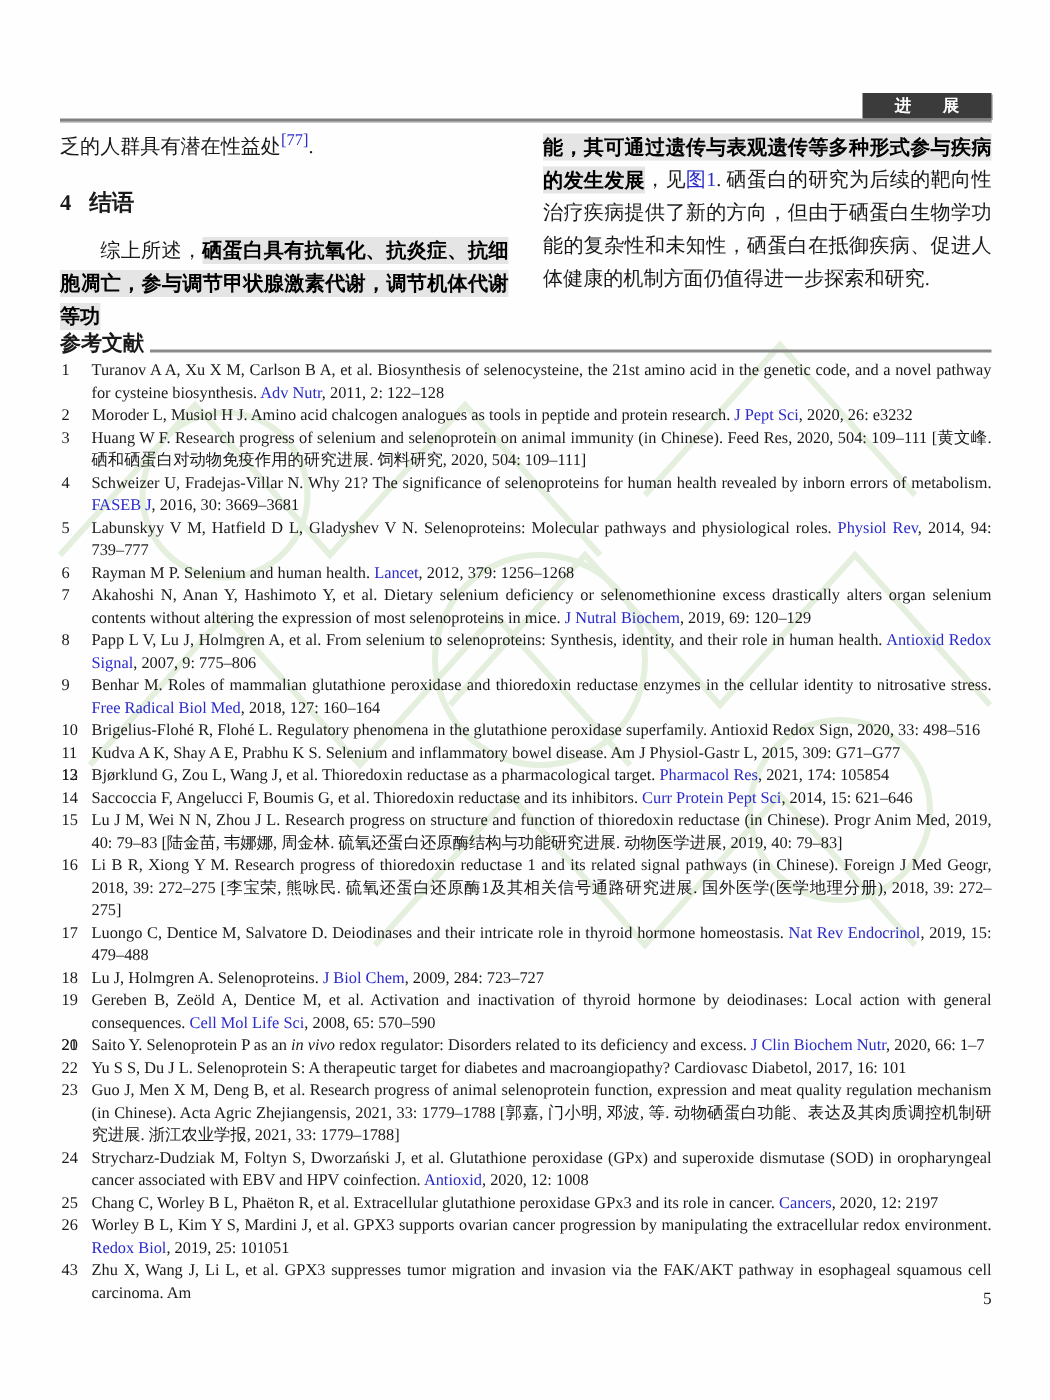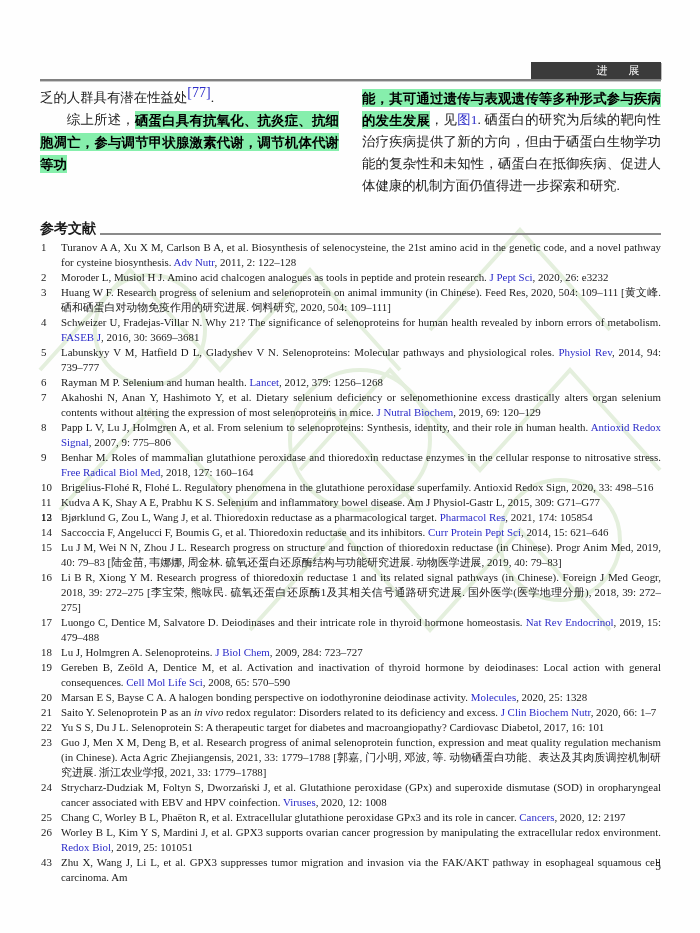--- a/index.html
+++ b/index.html
@@ -1,34 +1,34 @@
 <!DOCTYPE html>
 <html><head>
 <meta charset="utf-8">
 <style>
   html,body{margin:0;padding:0;background:#ffffff;}
   .page{position:relative;width:700px;height:933px;background:#fefefe;overflow:hidden;
         font-family:"Liberation Serif","DejaVu Serif",serif;color:#1a1a1a;}
   .watermark{position:absolute;left:0;top:210px;width:700px;height:440px;pointer-events:none;}
   .badge{position:absolute;top:62px;right:39px;width:86px;height:17px;background:#3b3b3b;
-         color:#ffffff;font-size:11px;font-weight:normal;display:flex;align-items:center;
+         color:#ffffff;font-size:11px;font-weight:bold;display:flex;align-items:center;
          justify-content:center;letter-spacing:9px;text-indent:9px;
-         font-family:"Liberation Sans",sans-serif;box-shadow:1px 1px 0 #bbb;padding-left:44px;}
+         font-family:"Liberation Sans",sans-serif;box-shadow:1px 1px 0 #bbb;}
   .toprule{position:absolute;top:79px;left:40px;width:621px;height:2px;background:#818181;
            border-bottom:1px solid #c9c9c9;}
   .col{position:absolute;top:87px;width:299px;font-size:13.4px;line-height:22px;text-align:justify;}
   .col.left{left:40px;}
   .col.right{left:362px;}
   .lead-line{margin:0 0 0 0;}
-  .cite{color:#2b2bc8;font-size:14px;vertical-align:super;line-height:0;}
+  .cite{color:#2b2bc8;font-size:11px;vertical-align:super;line-height:0;}
   h2.sec{margin:16px 0 9px 0;font-size:15px;font-weight:bold;}
   h2.sec .gap{display:inline-block;width:12px;}
   .para{margin:0;}
   .para.indent{text-indent:2em;}
-  .hl{background:#86efac;font-weight:bold;color:#000;padding:1.5px 0;}
+  .hl{background:#e5e5e5;font-weight:bold;color:#000;padding:1.5px 0;}
   .figlink{color:#2b2bc8;text-decoration:none;cursor:pointer;}
   .refs-head{position:absolute;left:40px;top:220px;width:621px;display:flex;align-items:flex-end;}
   .refs-head h3{margin:0;font-size:14px;font-weight:bold;white-space:nowrap;}
   .refs-rule{flex:1;height:2px;background:#8a8a8a;margin:0 0 3px 4px;}
   ol.refs{position:absolute;left:40px;top:240px;width:621px;margin:0;padding:0;list-style:none;
           font-size:10.9px;line-height:15px;}
   .ref-item{position:relative;padding-left:21px;text-align:justify;}
   .ref-num{position:absolute;left:1px;top:0;}
   .jlink{color:#2b2bc8;cursor:pointer;}
   .it{font-style:italic;margin-top:17px;}
@@ -52,20 +52,21 @@
     </g>
   </svg>
 
   <div class="badge">
     <span>进 展</span>
   </div>
   <div class="toprule"></div>
 
   <div class="col left">
     <p class="lead-line"><span>乏的人群具有潜在性益处</span><sup class="cite">[77]</sup><span>.</span></p>
+    <h2 class="sec"><span>4</span><span class="gap"></span><span>结语</span></h2>
     <p class="para indent"><span>综上所述，</span><mark class="hl">硒蛋白具有抗氧化、抗炎症、抗细胞凋亡，参与调节甲状腺激素代谢，调节机体代谢等功</mark></p>
   </div>
 
   <div class="col right">
     <p class="para"><mark class="hl">能，其可通过遗传与表观遗传等多种形式参与疾病的发生发展</mark><span>，见</span><a class="figlink">图1</a><span>. 硒蛋白的研究为后续的靶向性治疗疾病提供了新的方向，但由于硒蛋白生物学功能的复杂性和未知性，硒蛋白在抵御疾病、促进人体健康的机制方面仍值得进一步探索和研究.</span></p>
   </div>
 
   <div class="refs-head">
     <h3>参考文献</h3>
     <div class="refs-rule"></div>
@@ -73,35 +74,35 @@
 
   <ol class="refs">
       <li class="ref-item"><span class="ref-num">1</span><span><span>Turanov A A, Xu X M, Carlson B A, et al. Biosynthesis of selenocysteine, the 21st amino acid in the genetic code, and a novel pathway for cysteine biosynthesis. </span><span class="jlink">Adv Nutr</span><span>, 2011, 2: 122–128</span></span></li>
       <li class="ref-item"><span class="ref-num">2</span><span><span>Moroder L, Musiol H J. Amino acid chalcogen analogues as tools in peptide and protein research. </span><span class="jlink">J  Pept Sci</span><span>, 2020, 26: e3232</span></span></li>
       <li class="ref-item"><span class="ref-num">3</span><span><span>Huang W F. Research progress of selenium and selenoprotein on animal immunity (in Chinese). Feed Res, 2020, 504: 109–111 [黄文峰. 硒和硒蛋白对动物免疫作用的研究进展. 饲料研究, 2020, 504: 109–111]</span></span></li>
       <li class="ref-item"><span class="ref-num">4</span><span><span>Schweizer U, Fradejas-Villar N. Why 21? The significance of selenoproteins for human health revealed by inborn errors of metabolism. </span><span class="jlink">FASEB J</span><span>, 2016, 30: 3669–3681</span></span></li>
       <li class="ref-item"><span class="ref-num">5</span><span><span>Labunskyy V M, Hatfield D L, Gladyshev V N. Selenoproteins: Molecular pathways and physiological roles. </span><span class="jlink">Physiol Rev</span><span>, 2014, 94: 739–777</span></span></li>
       <li class="ref-item"><span class="ref-num">6</span><span><span>Rayman M P. Selenium and human health. </span><span class="jlink">Lancet</span><span>, 2012, 379: 1256–1268</span></span></li>
       <li class="ref-item"><span class="ref-num">7</span><span><span>Akahoshi N, Anan Y, Hashimoto Y, et al. Dietary selenium deficiency or selenomethionine excess drastically alters organ selenium contents without altering the expression of most selenoproteins in mice. </span><span class="jlink">J Nutral Biochem</span><span>, 2019, 69: 120–129</span></span></li>
       <li class="ref-item"><span class="ref-num">8</span><span><span>Papp L V, Lu J, Holmgren A, et al. From selenium to selenoproteins: Synthesis, identity, and their role in human health. </span><span class="jlink">Antioxid Redox Signal</span><span>, 2007, 9: 775–806</span></span></li>
-      <li class="ref-item"><span class="ref-num">9</span><span><span>Benhar M. Roles of mammalian glutathione peroxidase and thioredoxin reductase enzymes in the cellular response to nitrosative stress. </span><span class="jlink">Free Radical Biol Med</span><span>, 2018, 127: 160–164</span></span></li>
+      <li class="ref-item"><span class="ref-num">9</span><span><span>Benhar M. Roles of mammalian glutathione peroxidase and thioredoxin reductase enzymes in the cellular identity to nitrosative stress. </span><span class="jlink">Free Radical Biol Med</span><span>, 2018, 127: 160–164</span></span></li>
       <li class="ref-item"><span class="ref-num">10</span><span><span>Brigelius-Flohé R, Flohé L. Regulatory phenomena in the glutathione peroxidase superfamily. Antioxid Redox Sign, 2020, 33: 498–516</span></span></li>
       <li class="ref-item"><span class="ref-num">11</span><span><span>Kudva A K, Shay A E, Prabhu K S. Selenium and inflammatory bowel disease. Am J Physiol-Gastr L, 2015, 309: G71–G77</span></span></li>
       <li class="ref-item"><span class="ref-num">12</span></li>
       <li class="ref-item"><span class="ref-num">13</span><span><span>Bjørklund G, Zou L, Wang J, et al. Thioredoxin reductase as a pharmacological target. </span><span class="jlink">Pharmacol Res</span><span>, 2021, 174: 105854</span></span></li>
       <li class="ref-item"><span class="ref-num">14</span><span><span>Saccoccia F, Angelucci F, Boumis G, et al. Thioredoxin reductase and its inhibitors. </span><span class="jlink">Curr Protein Pept Sci</span><span>, 2014, 15: 621–646</span></span></li>
       <li class="ref-item"><span class="ref-num">15</span><span><span>Lu J M, Wei N N, Zhou J L. Research progress on structure and function of thioredoxin reductase (in Chinese). Progr Anim Med, 2019, 40: 79–83 [陆金苗, 韦娜娜, 周金林. 硫氧还蛋白还原酶结构与功能研究进展. 动物医学进展, 2019, 40: 79–83]</span></span></li>
       <li class="ref-item"><span class="ref-num">16</span><span><span>Li B R, Xiong Y M. Research progress of thioredoxin reductase 1 and its related signal pathways (in Chinese). Foreign J Med Geogr, 2018, 39: 272–275 [李宝荣, 熊咏民. 硫氧还蛋白还原酶1及其相关信号通路研究进展. 国外医学(医学地理分册), 2018, 39: 272–275]</span></span></li>
       <li class="ref-item"><span class="ref-num">17</span><span><span>Luongo C, Dentice M, Salvatore D. Deiodinases and their intricate role in thyroid hormone homeostasis. </span><span class="jlink">Nat Rev Endocrinol</span><span>, 2019, 15: 479–488</span></span></li>
       <li class="ref-item"><span class="ref-num">18</span><span><span>Lu J, Holmgren A. Selenoproteins. </span><span class="jlink">J Biol Chem</span><span>, 2009, 284: 723–727</span></span></li>
       <li class="ref-item"><span class="ref-num">19</span><span><span>Gereben B, Zeöld A, Dentice M, et al. Activation and inactivation of thyroid hormone by deiodinases: Local action with general consequences. </span><span class="jlink">Cell Mol Life Sci</span><span>, 2008, 65: 570–590</span></span></li>
-      <li class="ref-item"><span class="ref-num">20</span><span><span>Marsan E S, Bayse C A. A halogen bonding perspective on iodothyronine deiodinase activity. </span><span class="jlink">Molecules</span><span>, 2020, 25: 1328</span></span></li>
+      <li class="ref-item"><span class="ref-num">20</span></li>
       <li class="ref-item"><span class="ref-num">21</span><span><span>Saito Y. Selenoprotein P as an </span><span class="it">in vivo</span><span> redox regulator: Disorders related to its deficiency and excess. </span><span class="jlink">J Clin Biochem Nutr</span><span>, 2020, 66: 1–7</span></span></li>
       <li class="ref-item"><span class="ref-num">22</span><span><span>Yu S S, Du J L. Selenoprotein S: A therapeutic target for diabetes and macroangiopathy? Cardiovasc Diabetol, 2017, 16: 101</span></span></li>
       <li class="ref-item"><span class="ref-num">23</span><span><span>Guo J, Men X M, Deng B, et al. Research progress of animal selenoprotein function, expression and meat quality regulation mechanism (in Chinese).  Acta Agric Zhejiangensis, 2021, 33: 1779–1788 [郭嘉, 门小明, 邓波, 等. 动物硒蛋白功能、表达及其肉质调控机制研究进展. 浙江农业学报, 2021, 33: 1779–1788]</span></span></li>
-      <li class="ref-item"><span class="ref-num">24</span><span><span>Strycharz-Dudziak M, Foltyn S, Dworzański J, et al. Glutathione peroxidase (GPx) and superoxide dismutase (SOD) in oropharyngeal cancer associated with EBV and HPV coinfection. </span><span class="jlink">Viruses</span><span>, 2020, 12: 1008</span></span></li>
+      <li class="ref-item"><span class="ref-num">24</span><span><span>Strycharz-Dudziak M, Foltyn S, Dworzański J, et al. Glutathione peroxidase (GPx) and superoxide dismutase (SOD) in oropharyngeal cancer associated with EBV and HPV coinfection. </span><span class="jlink">Antioxid</span><span>, 2020, 12: 1008</span></span></li>
       <li class="ref-item"><span class="ref-num">25</span><span><span>Chang C, Worley B L, Phaëton R, et al. Extracellular glutathione peroxidase GPx3 and its role in cancer. </span><span class="jlink">Cancers</span><span>, 2020, 12: 2197</span></span></li>
       <li class="ref-item"><span class="ref-num">26</span><span><span>Worley B L, Kim Y S, Mardini J, et al. GPX3 supports ovarian cancer progression by manipulating the extracellular redox environment. </span><span class="jlink">Redox Biol</span><span>, 2019, 25: 101051</span></span></li>
       <li class="ref-item"><span class="ref-num">43</span><span><span>Zhu X, Wang J, Li L, et al. GPX3 suppresses tumor migration and invasion via the FAK/AKT pathway in esophageal squamous cell carcinoma. Am</span></span></li>
     </ol>
 
   <div class="pageno">5</div>
 </div>
 
 </body></html>

